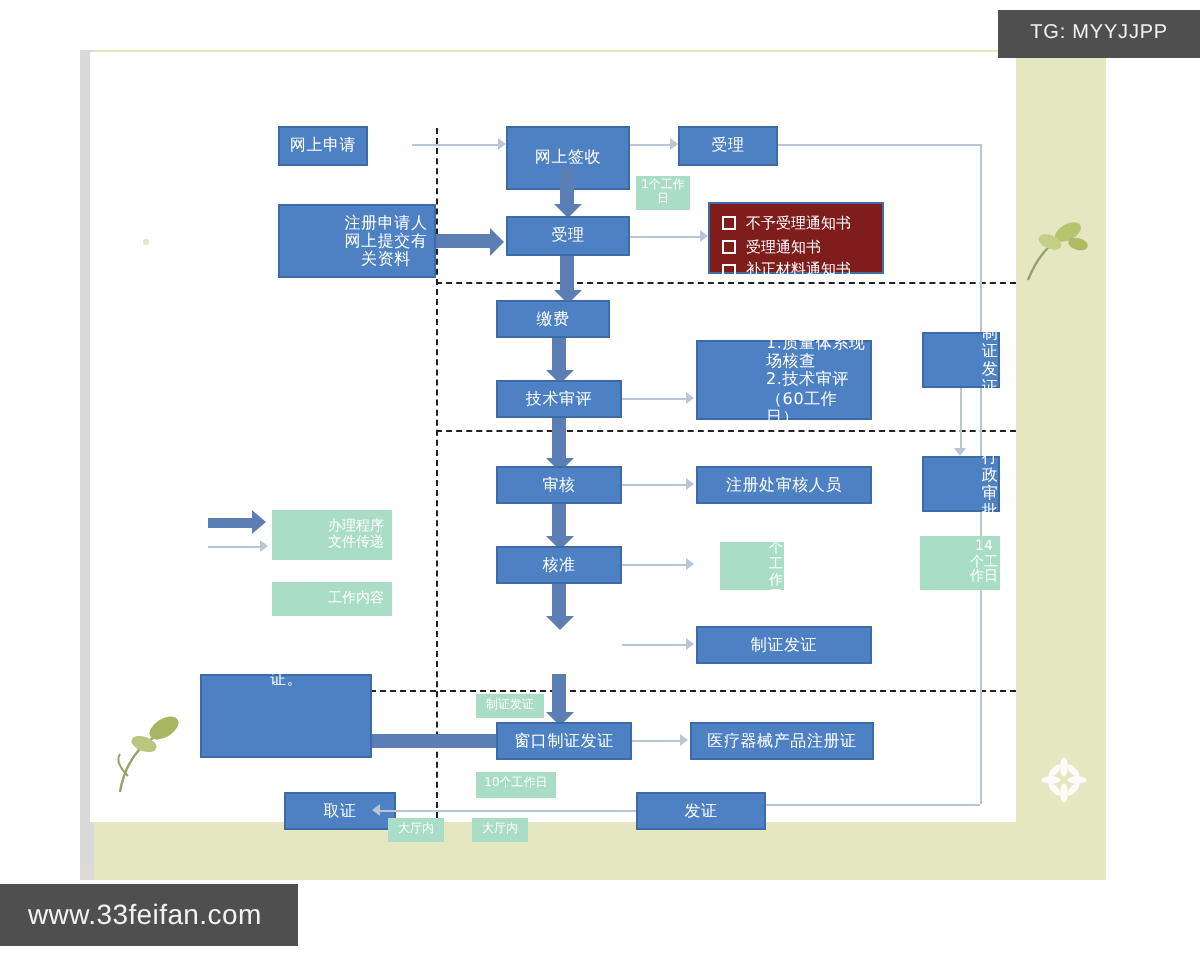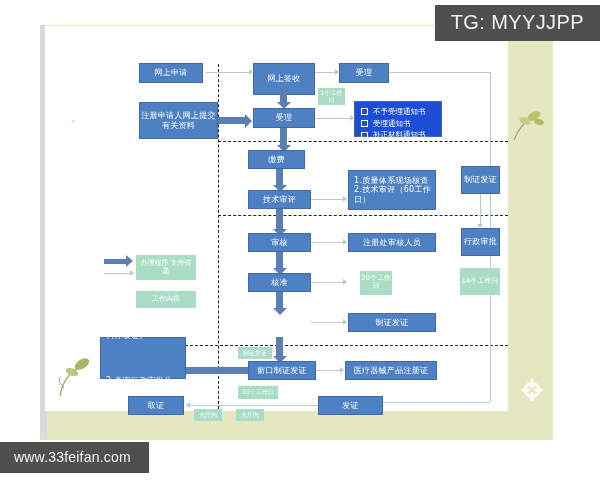--- a/index.html
+++ b/index.html
@@ -34,35 +34,35 @@
     text-align:center;line-height:1.15;
     font-size:8px;letter-spacing:.3px;
   }
   .node.left{justify-content:flex-start;text-align:left;padding-left:5px;}
   .green{
     position:absolute;box-sizing:border-box;
     background:#a9ddc6;border:1px solid #a9ddc6;
     color:#ffffff;display:flex;align-items:center;justify-content:center;
     text-align:center;line-height:1.12;font-size:6px;
   }
-  .green.big{font-size:7px;}
+  .green.big{font-size:7px;padding-left:24px;}
 
   
   #chk-box{
     position:absolute;box-sizing:border-box;
-    background:#1d4ed8;border:1px solid #3c6ba8;color:#fff;
+    background:#7f1d1d;border:1px solid #3c6ba8;color:#fff;
     padding:4px 6px;font-size:7.5px;line-height:1.55;
   }
   #chk-box .row{display:flex;align-items:center;gap:5px;}
   #chk-box .cb{
     width:5px;height:5px;border:1px solid #ffffff;flex:0 0 auto;
   }
 
   
-  .node .ml{display:block;}
+  .node .ml{display:block;margin-left:29px;}
 
   
   .ln{position:absolute;background:#b9c6d6;}
   .ln.h{height:1px;}
   .ln.v{width:1px;}
   .arrow-thin{position:absolute;width:0;height:0;}
   .arrow-thin.r{border-left:4px solid #b9c6d6;border-top:3px solid transparent;border-bottom:3px solid transparent;}
   .arrow-thin.l{border-right:4px solid #b9c6d6;border-top:3px solid transparent;border-bottom:3px solid transparent;}
   .arrow-thin.d{border-top:4px solid #b9c6d6;border-left:3px solid transparent;border-right:3px solid transparent;}
 
@@ -81,21 +81,21 @@
   .dash-v{position:absolute;width:0;border-left:1.5px dashed #222;}
 
   
   #legend-arrow-thick{position:absolute;background:#5b7fb5;height:5px;}
   #legend-arrow-thick-head{position:absolute;width:0;height:0;
     border-left:7px solid #5b7fb5;border-top:6px solid transparent;border-bottom:6px solid transparent;}
 
   
   #tg-badge{
     position:absolute;right:0;top:5px;background:#4f4f4f;color:#f2f2f2;
-    font-size:20px;padding:6px 16px 7px 16px;letter-spacing:.4px;
+    font-size:10px;padding:6px 16px 7px 16px;letter-spacing:.4px;
     font-family:"Liberation Sans",sans-serif;
   }
   #watermark{
     position:absolute;left:0;bottom:7px;background:#4f4f4f;color:#f2f2f2;
     font-size:14px;padding:7px 18px 8px 14px;letter-spacing:.2px;
     font-family:"Liberation Sans",sans-serif;
   }
 </style>
 </head>
 <body>
@@ -155,21 +155,21 @@
   </svg>
 </div>
 
 <div id="canvas">
 
   <div class="dash-v" style="left:218px;top:64px;height:345px;"></div>
   <div class="dash-h" style="left:218px;top:141px;width:290px;"></div>
   <div class="dash-h" style="left:218px;top:215px;width:290px;"></div>
   <div class="dash-h" style="left:120px;top:345px;width:388px;"></div>
 
-  <div class="node" style="left:139px;top:63px;width:64px;height:20px;">
+  <div class="node" style="left:139px;top:63px;width:45px;height:20px;">
     <span>网上申请</span>
   </div>
 
   <div class="ln h" style="left:206px;top:72px;width:45px;"></div>
   <div class="arrow-thin r" style="left:249px;top:69px;"></div>
 
   <div class="node" style="left:253px;top:63px;width:62px;height:32px;">
     <span>网上签收</span>
   </div>
 
@@ -321,21 +321,21 @@
 
   <div class="node left" style="left:100px;top:337px;width:86px;height:42px;flex-direction:column;justify-content:center;align-items:flex-start;gap:36px;">
     <span class="ml">1.申请人提交纸质资料并取证。</span>
     <span class="ml">2.查询行政审批公告。</span>
   </div>
 
   <div class="green" style="left:238px;top:386px;width:40px;height:13px;">
     <span>10个工作日</span>
   </div>
 
-  <div class="node" style="left:128px;top:396px;width:56px;height:19px;">
+  <div class="node" style="left:142px;top:396px;width:56px;height:19px;">
     <span>取证</span>
   </div>
 
   <div class="ln h" style="left:190px;top:405px;width:128px;"></div>
   <div class="arrow-thin l" style="left:186px;top:402px;"></div>
 
   <div class="node" style="left:318px;top:396px;width:65px;height:19px;">
     <span>发证</span>
   </div>
 

